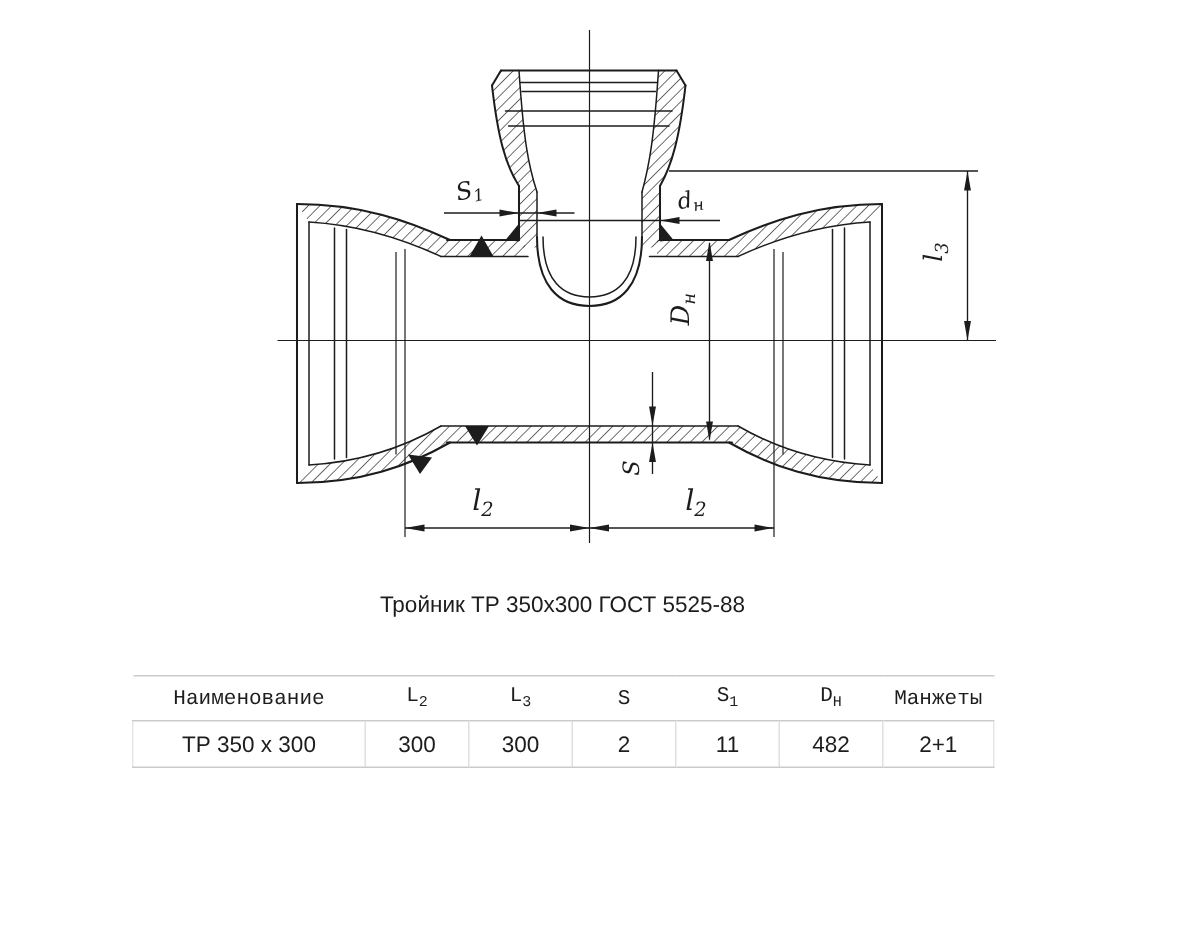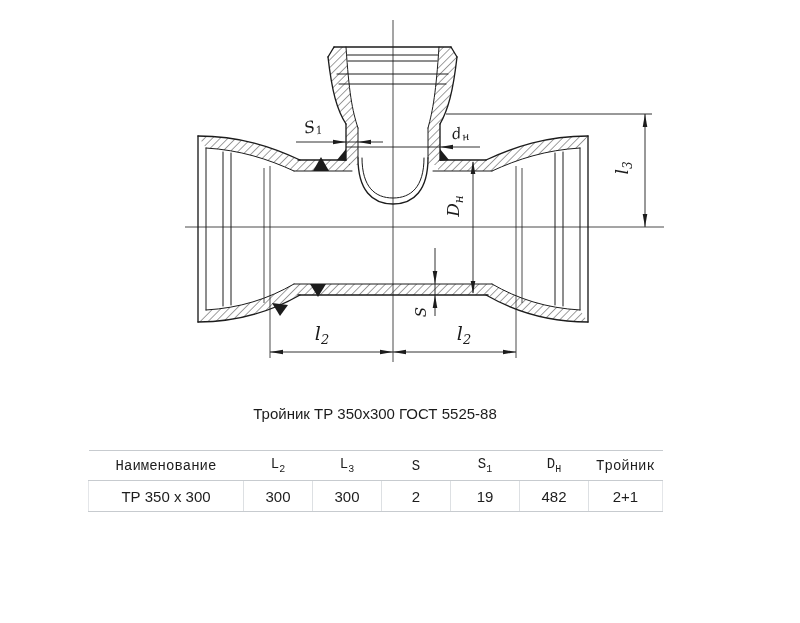--- a/index.html
+++ b/index.html
@@ -3,21 +3,21 @@
 <meta charset="utf-8">
 <style>
   html,body{margin:0;padding:0;}
   body{
     width:800px;height:623px;position:relative;overflow:hidden;
     background:#ffffff;
     font-family:"Liberation Sans",sans-serif;
   }
   .drawing-wrap{position:absolute;top:0;left:0;width:800px;height:400px;}
   .caption{
-    position:absolute;top:405px;left:88px;width:574px;
+    position:absolute;top:395px;left:88px;width:574px;
     text-align:center;font-size:15px;color:#1c1c1c;
   }
   .spec-table-wrap{position:absolute;top:450px;left:88px;width:574px;}
   table.spec{border-collapse:collapse;width:574px;table-layout:fixed;color:#1d1d1d;}
   table.spec thead th{
     font-weight:normal;font-size:14px;height:29px;vertical-align:middle;
     border-top:1px solid #c7cbcf;border-bottom:1px solid #c7cbcf;
     text-align:center;padding:0;font-family:Liberation Mono, monospace;
   }
   table.spec tbody td{
@@ -188,28 +188,28 @@
         <col style="width:74px">
     </colgroup>
     <thead>
       <tr>
         <th><span>Наименование</span></th>
         <th><span>L</span><sub class="hdr-sub">2</sub></th>
         <th><span>L</span><sub class="hdr-sub">3</sub></th>
         <th><span>S</span></th>
         <th><span>S</span><sub class="hdr-sub">1</sub></th>
         <th><span>D</span><sub class="hdr-sub">Н</sub></th>
-        <th><span>Тройник</span></th>
+        <th><span>Манжеты</span></th>
       </tr>
     </thead>
     <tbody>
       <tr>
         <td>ТР 350 х 300</td>
         <td>300</td>
         <td>300</td>
         <td>2</td>
-        <td>19</td>
+        <td>11</td>
         <td>482</td>
         <td>2+1</td>
       </tr>
     </tbody>
   </table>
 </div>
 
 </body></html>

